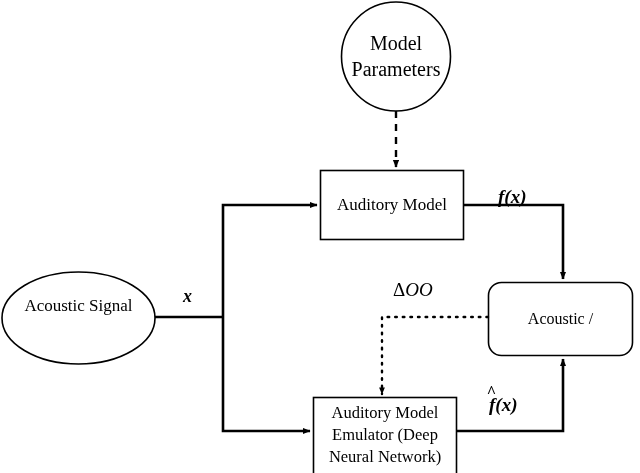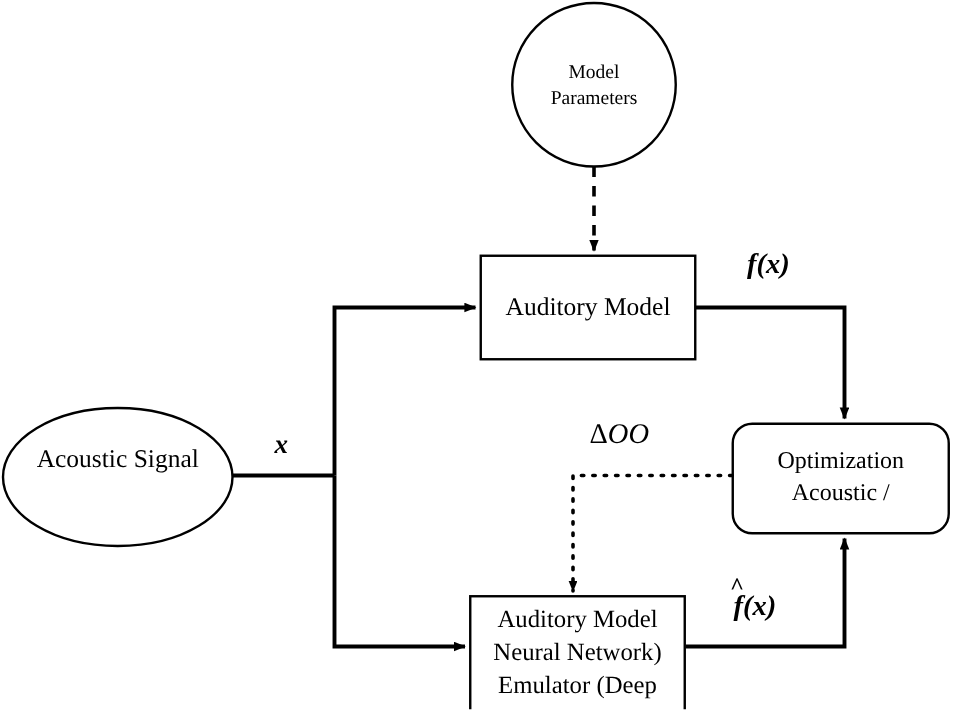--- a/index.html
+++ b/index.html
@@ -38,21 +38,21 @@
     line-height: 1.28;
     pointer-events: none;
     white-space: nowrap;
   }
   .node-label > span {
     display: block;
   }
   
   #label-model-parameters {
     left: 340px; top: 3px; width: 112px; height: 107px;
-    font-size: 13px;
+    font-size: 20px;
   }
   #label-acoustic-signal {
     left: 2px; top: 260px; width: 153px; height: 92px;
     font-size: 17px;
   }
   #label-auditory-model {
     left: 320px; top: 170px; width: 144px; height: 70px;
     font-size: 17px;
   }
   #label-emulator {
@@ -73,21 +73,21 @@
     font-style: italic;
     font-weight: bold;
     white-space: nowrap;
     pointer-events: none;
   }
   #label-x {
     left: 183px; top: 286px;
     font-size: 18px;
   }
   #label-fx {
-    left: 498px; top: 166px;
+    left: 498px; top: 186px;
     font-size: 19px;
   }
   #label-fhatx {
     left: 489px; top: 394px;
     font-size: 19px;
   }
   #label-delta-oo {
     left: 393px; top: 279px;
     font-size: 19px;
     font-weight: normal;
@@ -161,26 +161,25 @@
   <div class="node-label" id="label-acoustic-signal">
     <span>Acoustic Signal</span>
   </div>
 
   <div class="node-label" id="label-auditory-model">
     <span>Auditory Model</span>
   </div>
 
   <div class="node-label" id="label-emulator">
     <span>Auditory Model</span>
+    <span>Emulator (Deep</span>
     <span>Neural Network)</span>
-    <span>Emulator (Deep</span>
   </div>
 
   <div class="node-label" id="label-optimization">
-    <span>Optimization</span>
     <span>Acoustic /</span>
   </div>
 
   <div class="edge-label" id="label-x">x</div>
 
   <div class="edge-label" id="label-fx">f(x)</div>
 
   <div class="edge-label" id="label-fhatx">
     <span class="hat-wrap">
       <span class="hat-mark">^</span>

